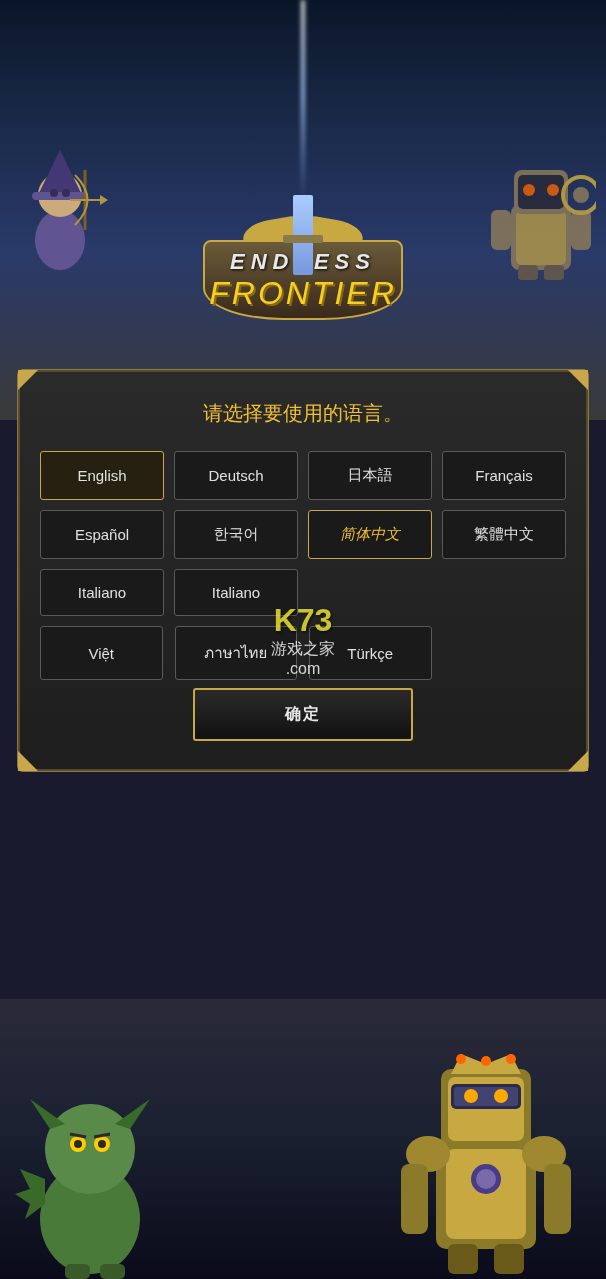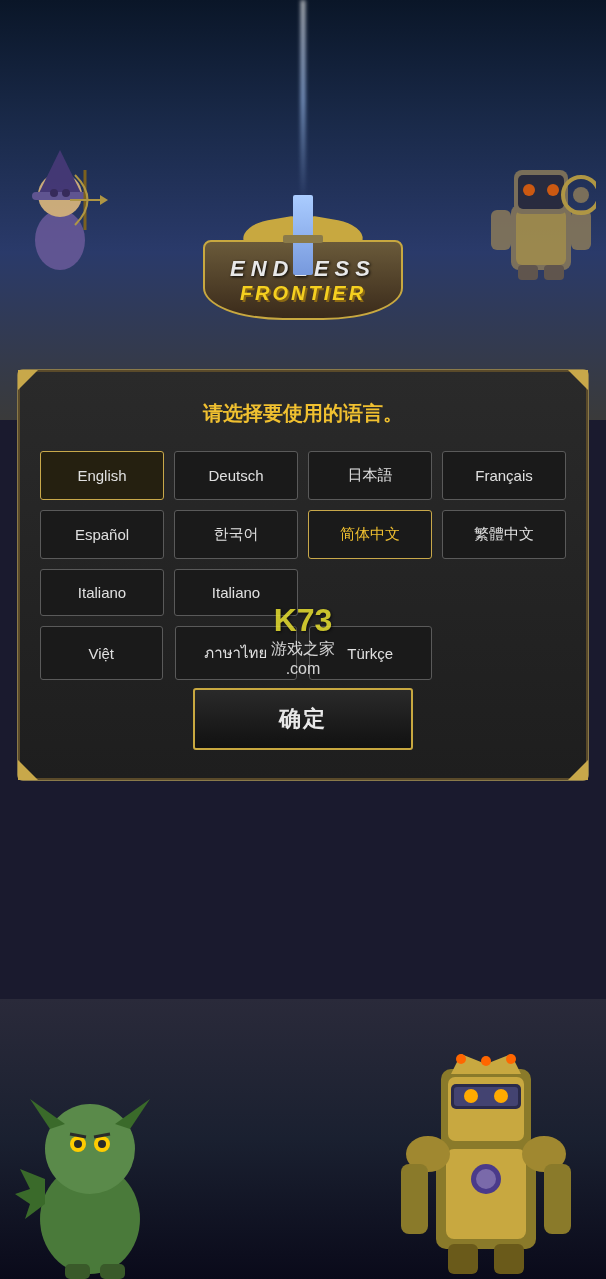--- a/index.html
+++ b/index.html
@@ -74,21 +74,21 @@
     .corner-tl { top: -2px; left: -2px; clip-path: polygon(0 0, 100% 0, 0 100%); }
     .corner-tr { top: -2px; right: -2px; clip-path: polygon(0 0, 100% 0, 100% 100%); }
     .corner-bl { bottom: -2px; left: -2px; clip-path: polygon(0 0, 0 100%, 100% 100%); }
     .corner-br { bottom: -2px; right: -2px; clip-path: polygon(100% 0, 0 100%, 100% 100%); }
 
     .dialog-title {
       text-align: center;
       font-size: 20px;
       color: #f0c030;
       margin-bottom: 24px;
-      font-weight: bold;
+      font-weight: normal;
     }
 
     .lang-grid {
       display: grid;
       grid-template-columns: repeat(4, 1fr);
       gap: 10px;
       margin-bottom: 10px;
     }
 
     .lang-btn {
@@ -105,39 +105,40 @@
     }
 
     .lang-btn.selected {
       border-color: #c8a84a;
       background: #252010;
     }
 
     .lang-btn.highlight {
       color: #f0c030;
       border-color: #c8a84a;
+      font-style: italic;
     }
 
     
     .lang-grid-last {
       display: grid;
       grid-template-columns: repeat(4, 1fr);
       gap: 12px;
       margin-bottom: 8px;
     }
 
     .confirm-btn {
       display: block;
       width: 220px;
       margin: 0 auto;
       background: linear-gradient(180deg, #2a2a2a 0%, #111 100%);
       border: 2px solid #c8a840;
       border-radius: 3px;
       color: #e8e8e8;
-      font-size: 22px;
+      font-size: 16px;
       padding: 14px 0;
       text-align: center;
       cursor: pointer;
       font-weight: bold;
       letter-spacing: 2px;
     }
 
     
     .watermark {
       position: absolute;
@@ -258,21 +259,21 @@
 
   <div class="lightning"></div>
 
   <div class="sword-icon"></div>
   <div class="sword-guard"></div>
   <div class="wings-left"></div>
   <div class="wings-right"></div>
 
   <div class="title-emblem">
     <span style="color:#e8e8e8; font-size:22px; font-weight:900; letter-spacing:6px; font-style:italic; text-shadow:1px 1px 3px #000;">ENDLESS</span>
-    <span style="color:#f5d020; font-size:20px; font-weight:700; letter-spacing:3px; font-style:italic; text-shadow:2px 2px 0 #8B6914;">FRONTIER</span>
+    <span style="color:#f5d020; font-size:32px; font-weight:400; letter-spacing:3px; font-style:italic; text-shadow:2px 2px 0 #8B6914;">FRONTIER</span>
   </div>
 
   <svg class="sprite-wizard char-placeholder" viewBox="0 0 100 140" xmlns="http://www.w3.org/2000/svg">
 
     <ellipse cx="50" cy="110" rx="25" ry="30" fill="#6a5a9a"></ellipse>
 
     <circle cx="50" cy="65" r="22" fill="#e8c080"></circle>
 
     <path d="M28 65 L50 20 L72 65 Z" fill="#4a3a7a"></path>
     <rect x="22" y="62" width="56" height="8" rx="4" fill="#6a5a9a"></rect>

